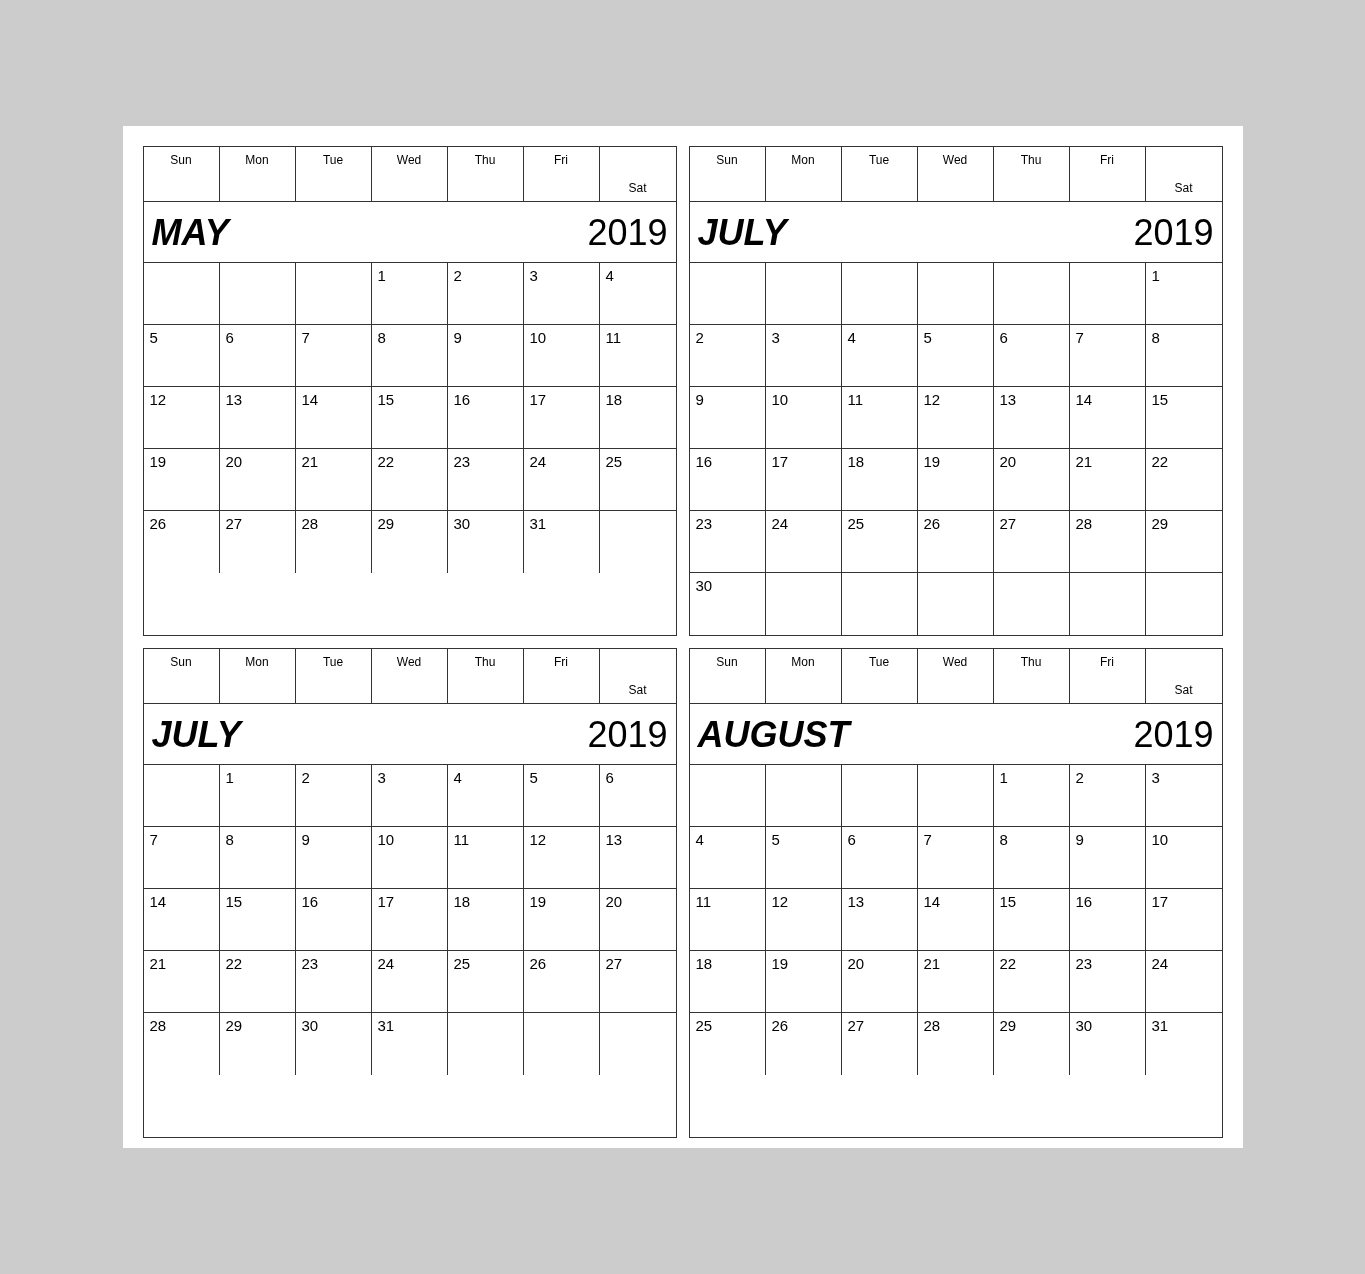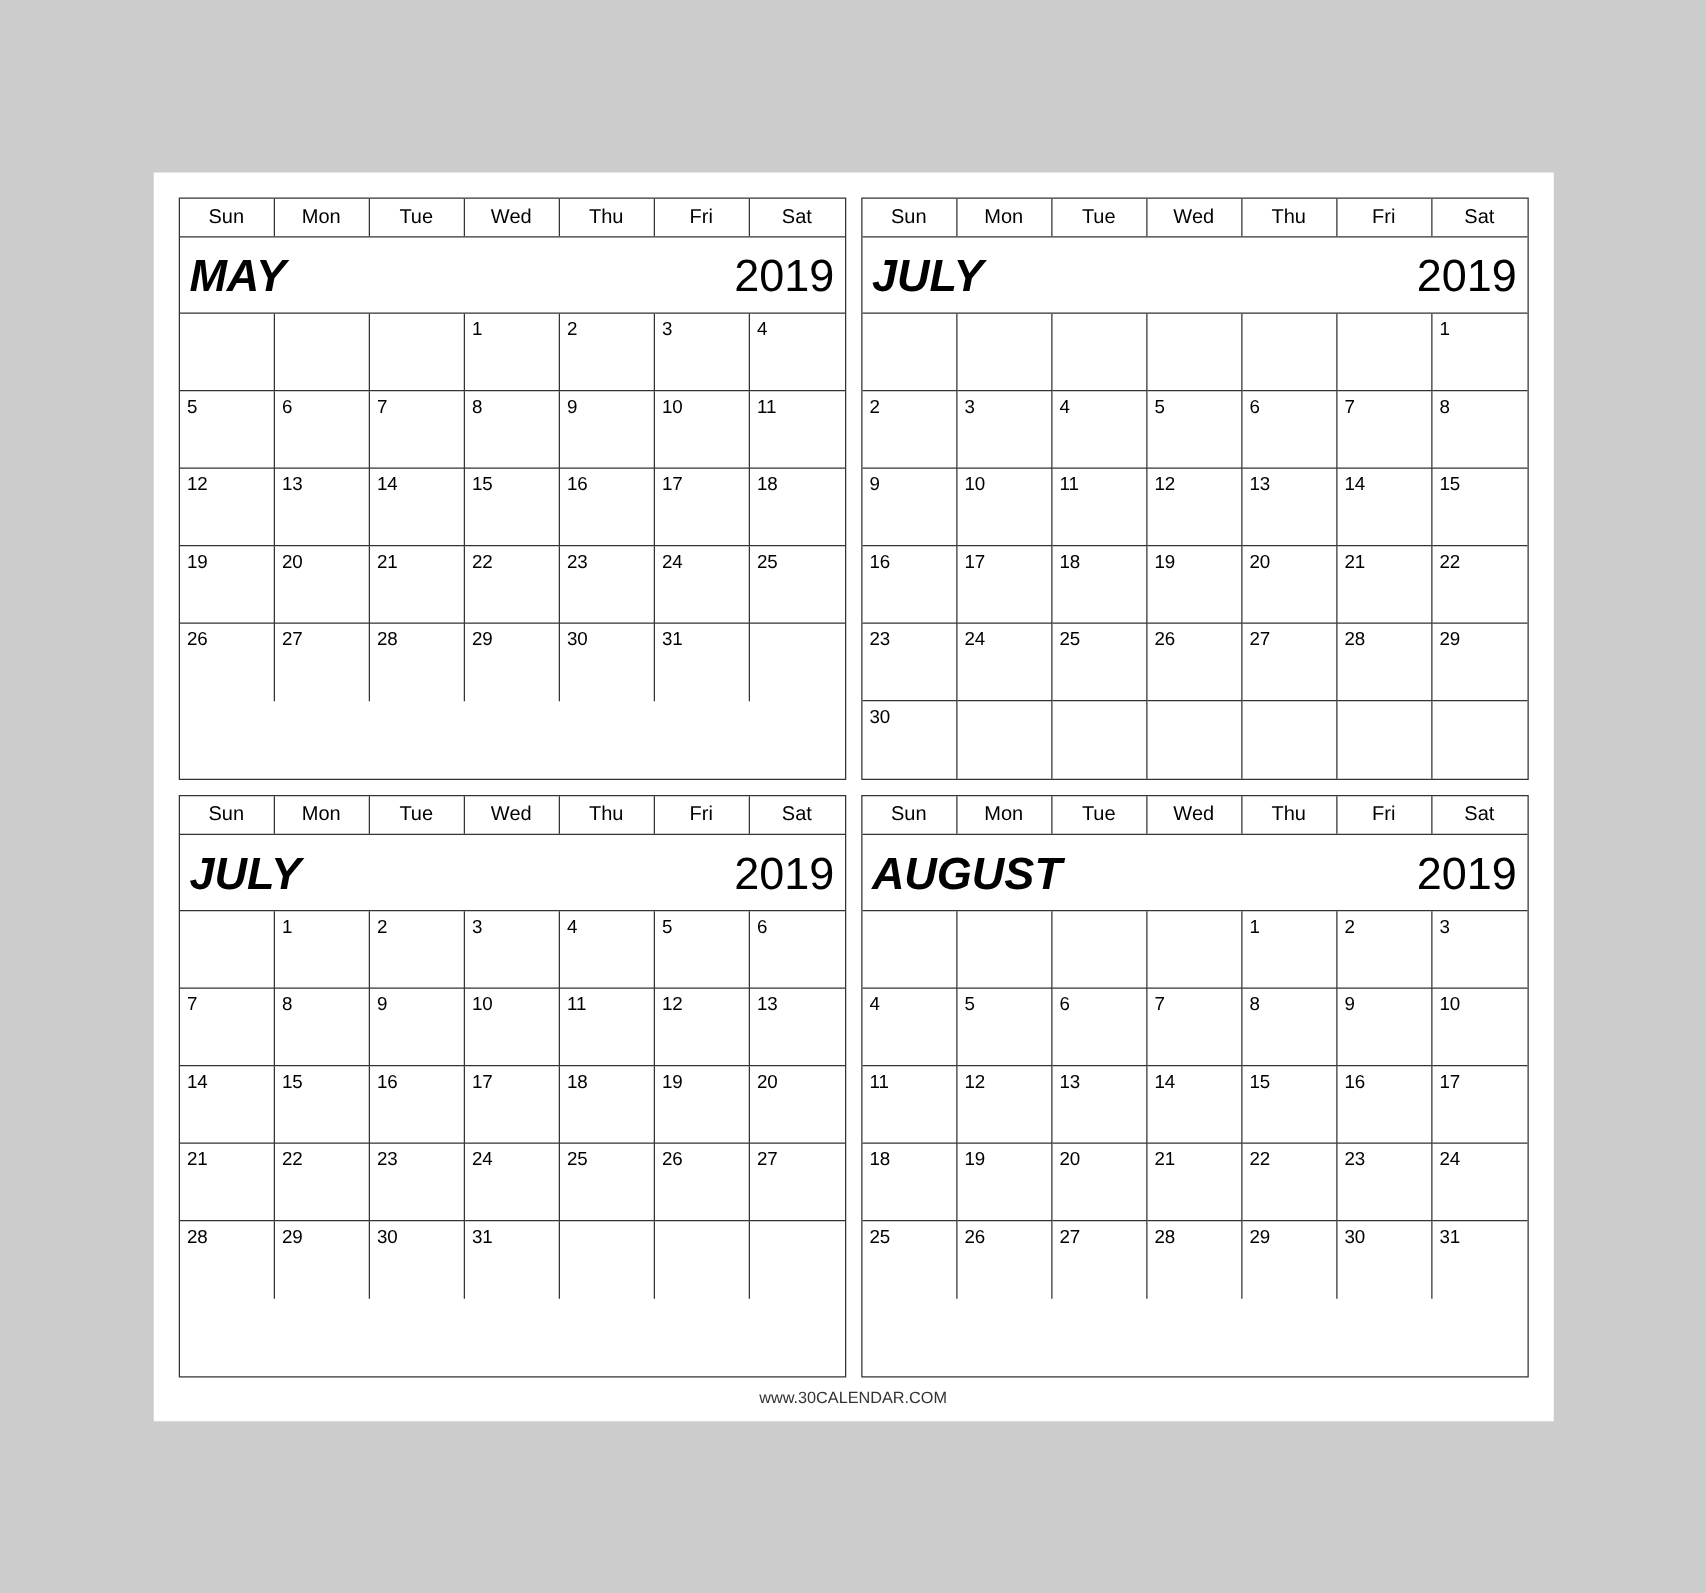--- a/index.html
+++ b/index.html
@@ -28,25 +28,25 @@
       border: 1.5px solid #333;
     }
     .calendar-header-row {
       display: grid;
       grid-template-columns: repeat(7, 1fr);
       border-bottom: 1.5px solid #333;
     }
     .day-name {
       text-align: center;
       padding: 6px 2px;
-      font-size: 16px;
+      font-size: 12px;
       font-weight: normal;
       border-right: 1px solid #333;
     }
-    .day-name:last-child { border-right: none; }
+    .day-name:last-child { border-right: none; margin-top: 28px; }
     .month-year-row {
       display: flex;
       justify-content: space-between;
       align-items: center;
       padding: 10px 8px 8px 8px;
       border-bottom: 1.5px solid #333;
     }
     .month-title {
       font-size: 36px;
       font-weight: 900;
@@ -546,14 +546,13 @@
           </div>
           <div class="day-cell last-row">
             <span class="day-num">30</span>
           </div>
           <div class="day-cell last-row">
             <span class="day-num">31</span>
           </div>
         </div>
       </div>
     </div>
-  <div class="footer">www.30CALENDAR.COM</div>
 </div>
 
 </body></html>

